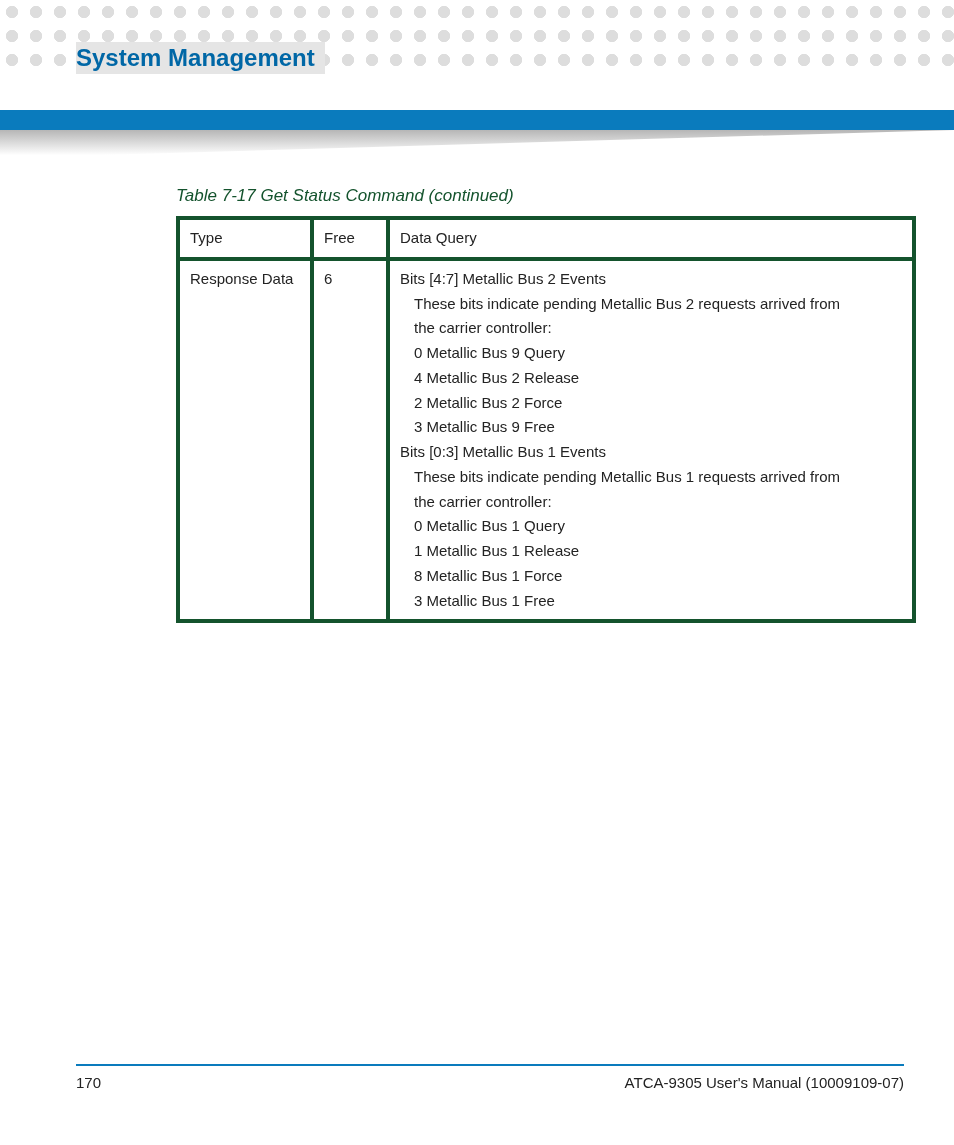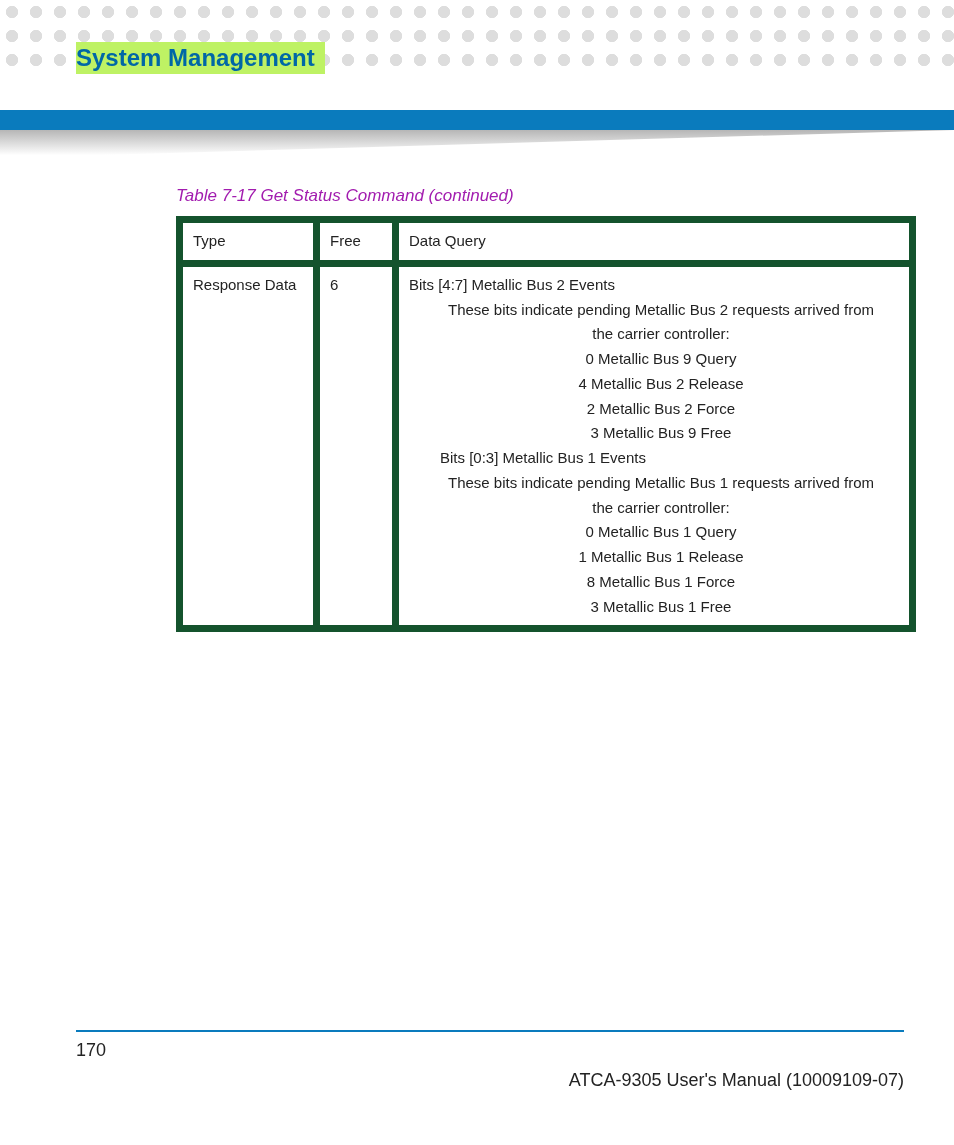--- a/index.html
+++ b/index.html
@@ -1,38 +1,38 @@
 <!DOCTYPE html>
 <html><head>
 <meta charset="utf-8">
 <style>
   html,body{margin:0;padding:0;background:#fff;}
   body{width:954px;height:1145px;font-family:"Segoe UI","Myriad Pro","Helvetica Neue",Arial,sans-serif;color:#232323;position:relative;overflow:hidden;}
   
   .dot-band{position:absolute;left:0;right:0;top:0;height:78px;
     background-image:radial-gradient(circle,#dddddd 35%,transparent 37%);
     background-size:24px 24px;background-position:0 0;}
-  .page-title{position:absolute;left:76px;top:42px;font-size:24px;font-weight:700;color:#0067a6;background:#bef264;padding:2px 10px 2px 0;}
+  .page-title{position:absolute;left:76px;top:42px;font-size:24px;font-weight:700;color:#0067a6;background:#e5e5e5;padding:2px 10px 2px 0;}
   .blue-bar{position:absolute;left:0;right:0;top:110px;height:20px;background:#0a7bbd;} 
   .wedge2{position:absolute;left:0;right:0;top:130px;height:28px;
     background:linear-gradient(to bottom,#b6b6b6 0%,rgba(255,255,255,0) 90%);
     clip-path:polygon(0 0,100% 0,0 100%);}
   .content{position:absolute;left:76px;right:50px;top:186px;}
-  .table-caption{color:#a21caf;font-style:italic;font-size:17px;margin:0 0 10px 100px;}
+  .table-caption{color:#14532d;font-style:italic;font-size:17px;margin:0 0 10px 100px;}
   table.cmd{border-collapse:collapse;width:740px;margin-left:100px;}
-  table.cmd th,table.cmd td{border:7px solid #14532d;padding:6px 10px;font-size:15px;text-align:left;vertical-align:top;line-height:1.65;}
+  table.cmd th,table.cmd td{border:4px solid #14532d;padding:6px 10px;font-size:15px;text-align:left;vertical-align:top;line-height:1.65;}
   table.cmd th{font-weight:400;}
   .hdr-row td, .hdr-row th{border-bottom:2px solid #000;}
   .col-type{width:110px;}
   .col-byte{width:52px;}
-  .indent{padding-left:14px;display:block;text-align:center;}
+  .indent{padding-left:14px;display:block;}
   .footer{position:absolute;left:76px;right:50px;bottom:54px;}
   .footer-rule{border:none;border-top:2px solid #0a7bbd;margin:0 0 8px 0;}
-  .footer-row{display:flex;justify-content:space-between;font-size:18px;}
-  .footer-right{font-style:normal;margin-top:30px;}
+  .footer-row{display:flex;justify-content:space-between;font-size:15px;}
+  .footer-right{font-style:normal;}
 </style>
 </head>
 <body>
 
 <div class="dot-band"></div>
 <div class="page-title">System Management</div>
 <div class="blue-bar"></div>
 <div class="wedge2"></div>
 
 <div class="content">
@@ -48,21 +48,21 @@
       <td>Response Data</td>
       <td>6</td>
       <td>
         <span>Bits [4:7] Metallic Bus 2 Events</span>
         <span class="indent">These bits indicate pending Metallic Bus 2 requests arrived from</span>
         <span class="indent">the carrier controller:</span>
         <span class="indent">0 Metallic Bus 9 Query</span>
         <span class="indent">4 Metallic Bus 2 Release</span>
         <span class="indent">2 Metallic Bus 2 Force</span>
         <span class="indent">3 Metallic Bus 9 Free</span>
-        <span style="display:block;margin-left:31px;">Bits [0:3] Metallic Bus 1 Events</span>
+        <span style="display:block;">Bits [0:3] Metallic Bus 1 Events</span>
         <span class="indent">These bits indicate pending Metallic Bus 1 requests arrived from</span>
         <span class="indent">the carrier controller:</span>
         <span class="indent">0 Metallic Bus 1 Query</span>
         <span class="indent">1 Metallic Bus 1 Release</span>
         <span class="indent">8 Metallic Bus 1 Force</span>
         <span class="indent">3 Metallic Bus 1 Free</span>
       </td>
     </tr>
   </tbody>
     </table>

